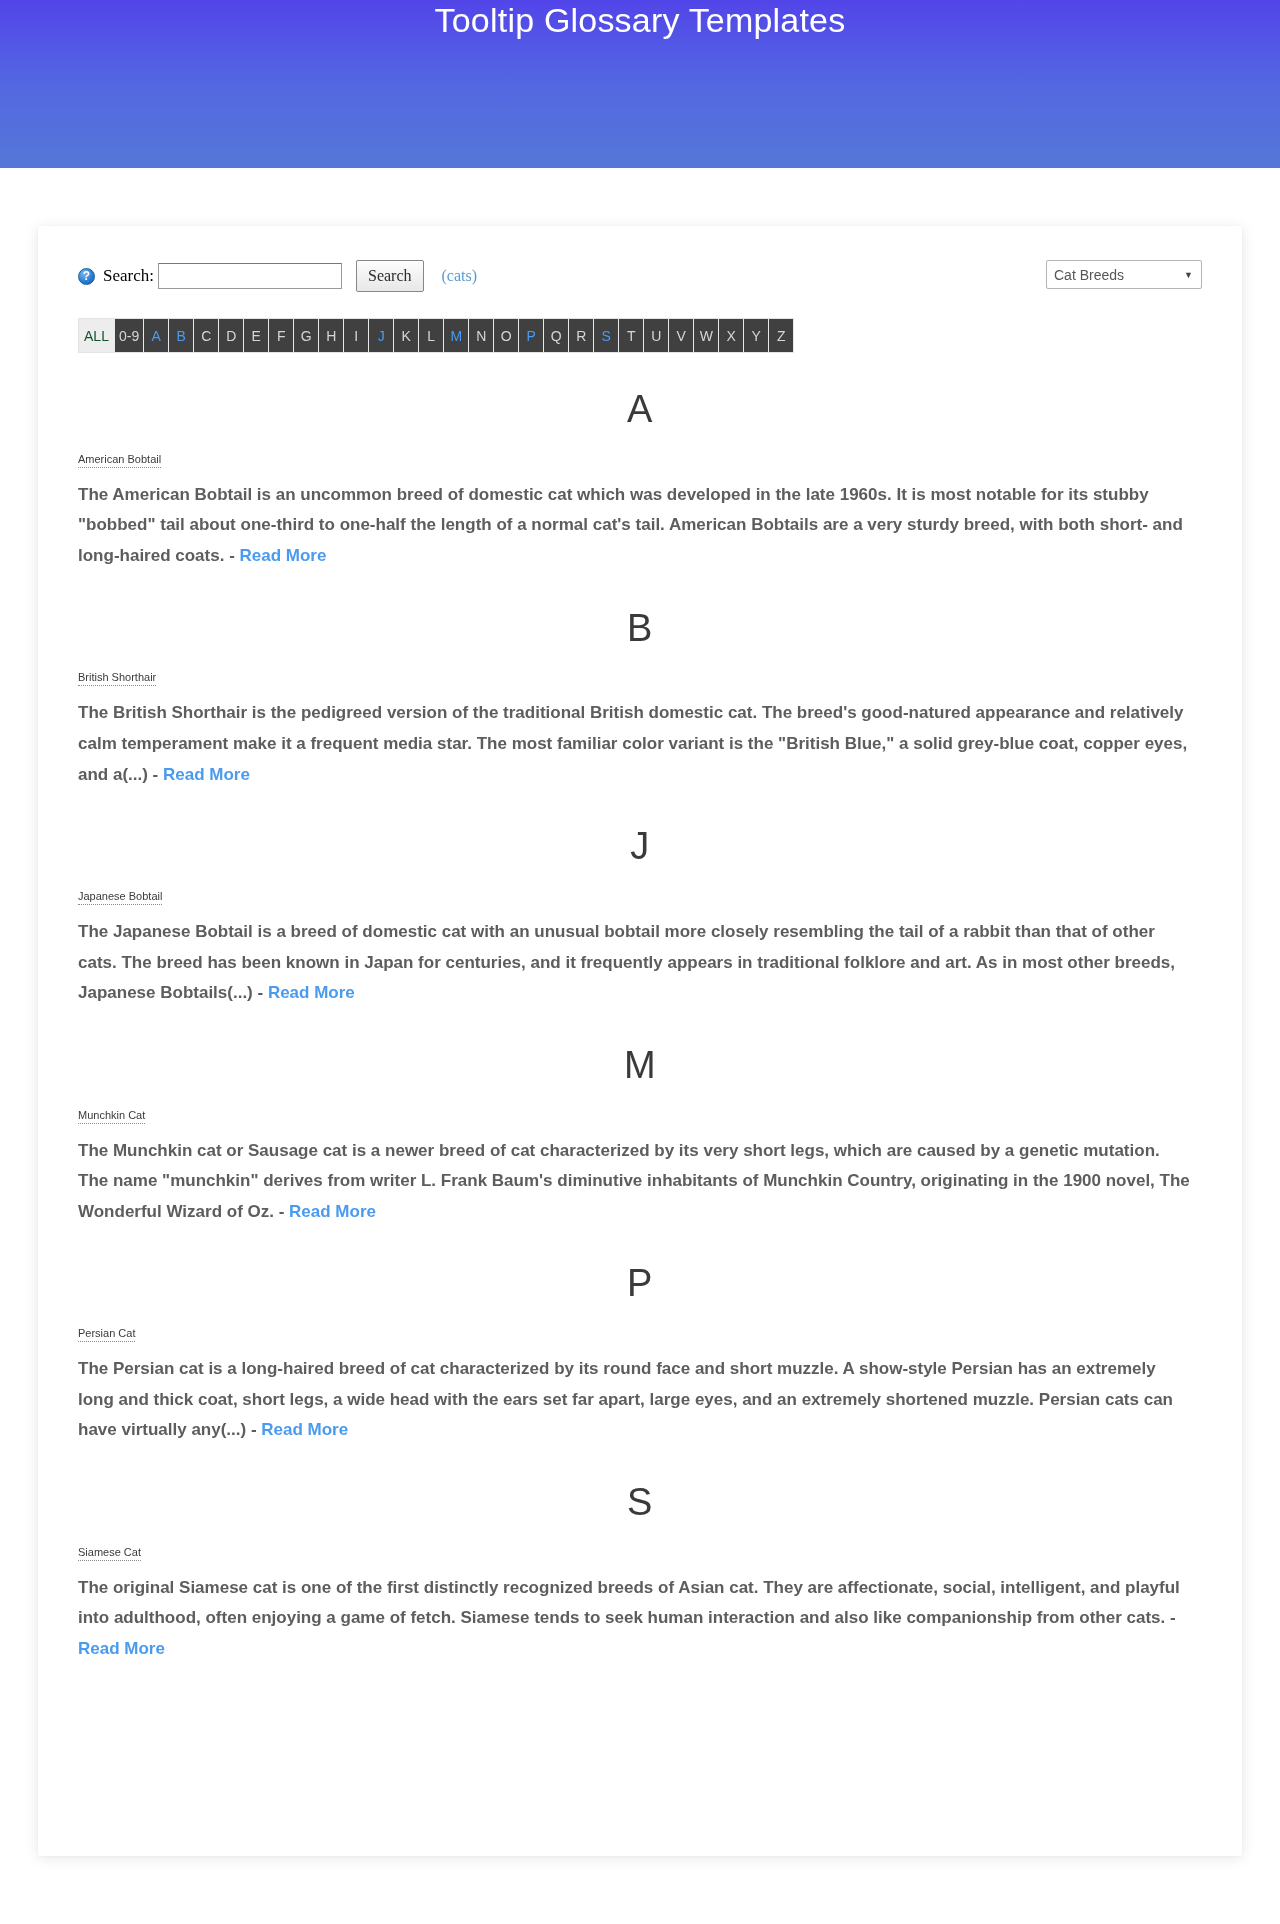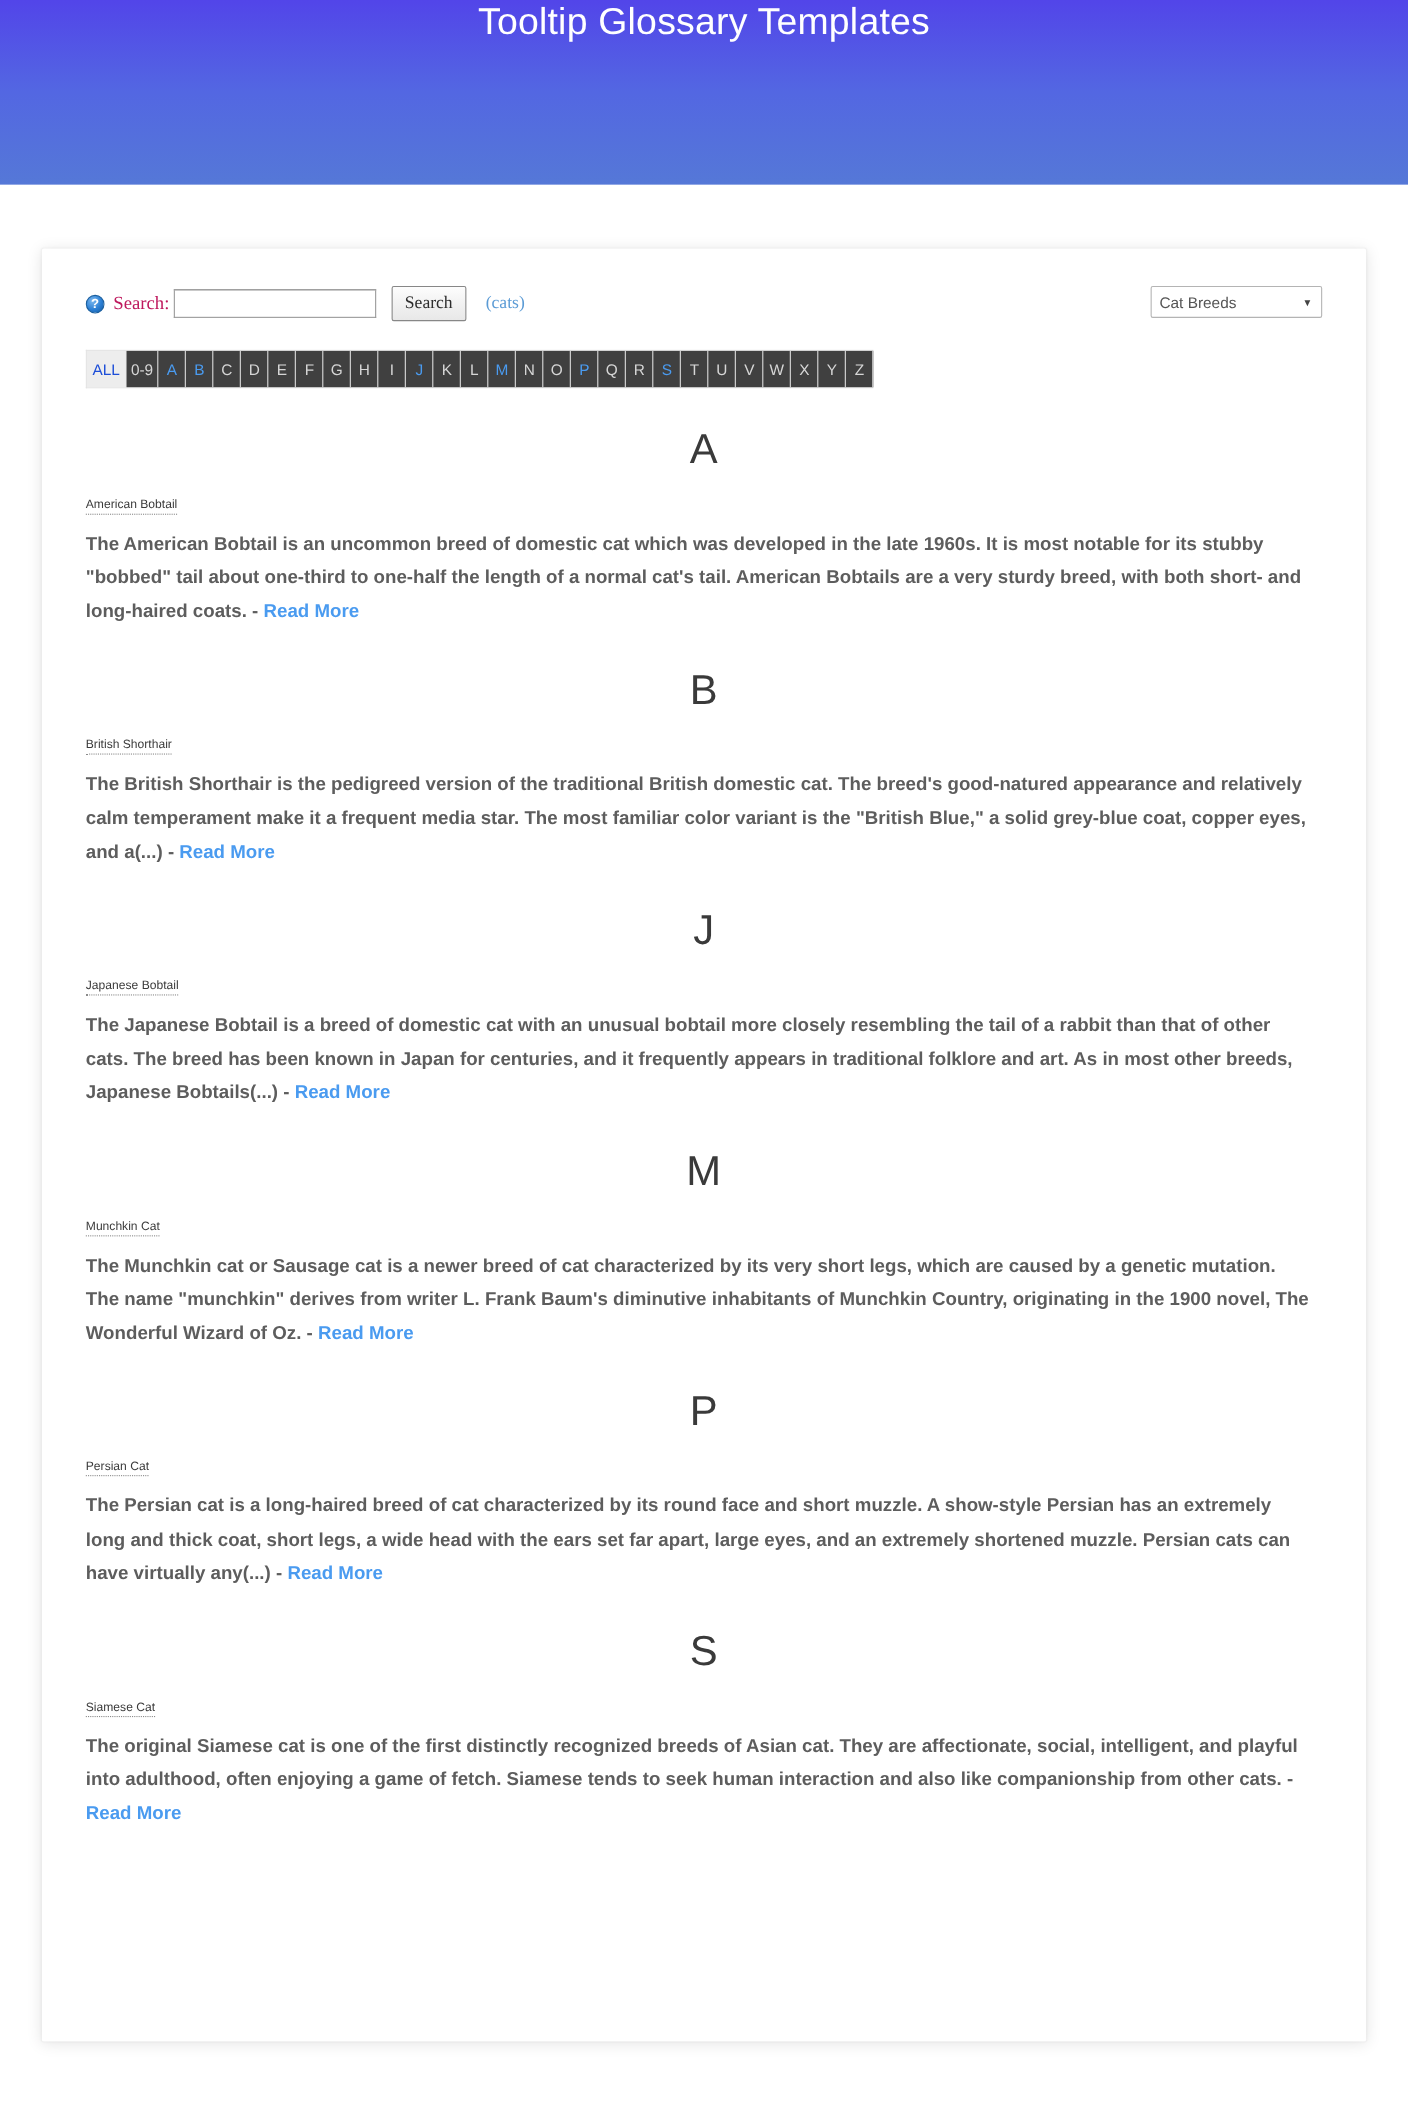--- a/index.html
+++ b/index.html
@@ -64,21 +64,21 @@
     font-weight: bold;
     line-height: 15px;
     text-align: center;
     display: inline-block;
     margin-right: 8px;
     font-family: "Liberation Sans", sans-serif;
     flex: 0 0 auto;
   }
   .search-label {
     font-size: 17px;
-    color: #be185d;
+    color: #000000;
     margin-right: 4px;
     font-family: "Liberation Serif", serif;
   }
   .search-input {
     width: 184px;
     height: 26px;
     border: 1px solid #9a9a9a;
     border-top-color: #787878;
     background: #ffffff;
     font-size: 14px;
@@ -154,21 +154,21 @@
     background: #404040;
     cursor: default;
     user-select: none;
   }
   .alpha-item.active {
     color: #4a9bf0;
     cursor: pointer;
   }
   .alpha-item.all {
     background: #ededed;
-    color: #1d4ed8;
+    color: #14532d;
     min-width: 36px;
     font-size: 14px;
     cursor: pointer;
   }
 
   
   .letter-heading {
     text-align: center;
     font-size: 38px;
     font-weight: 400;

